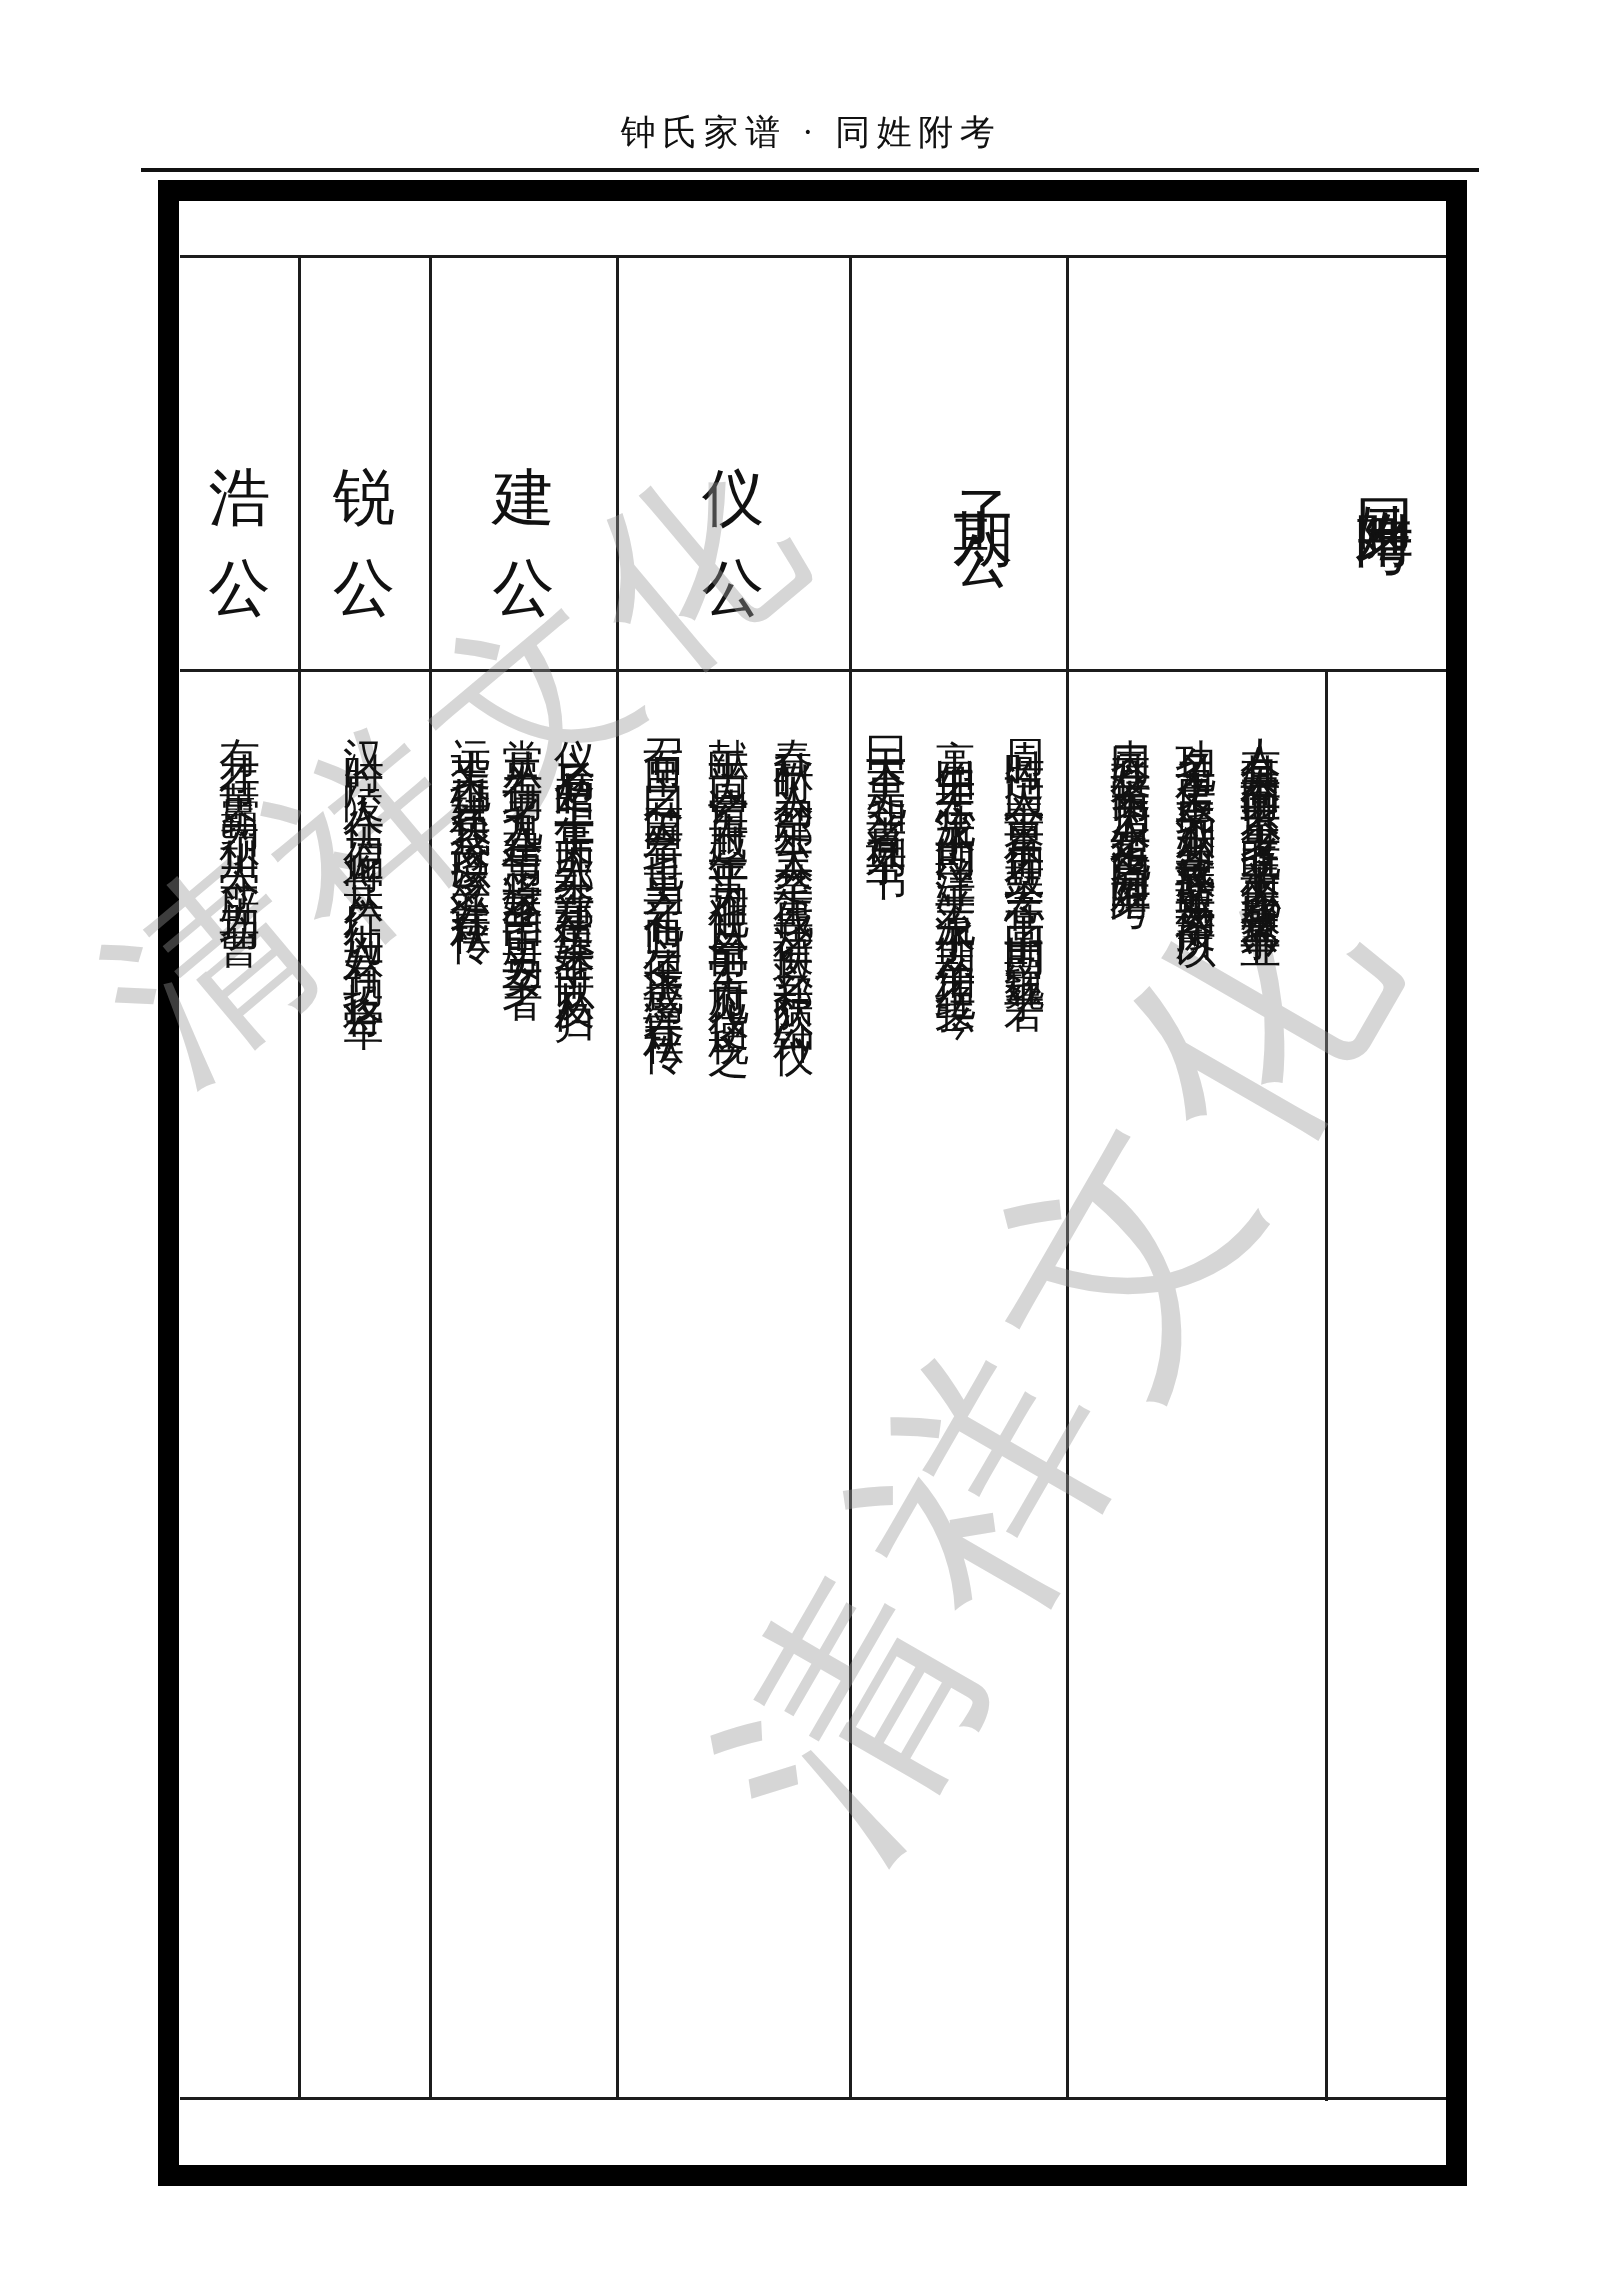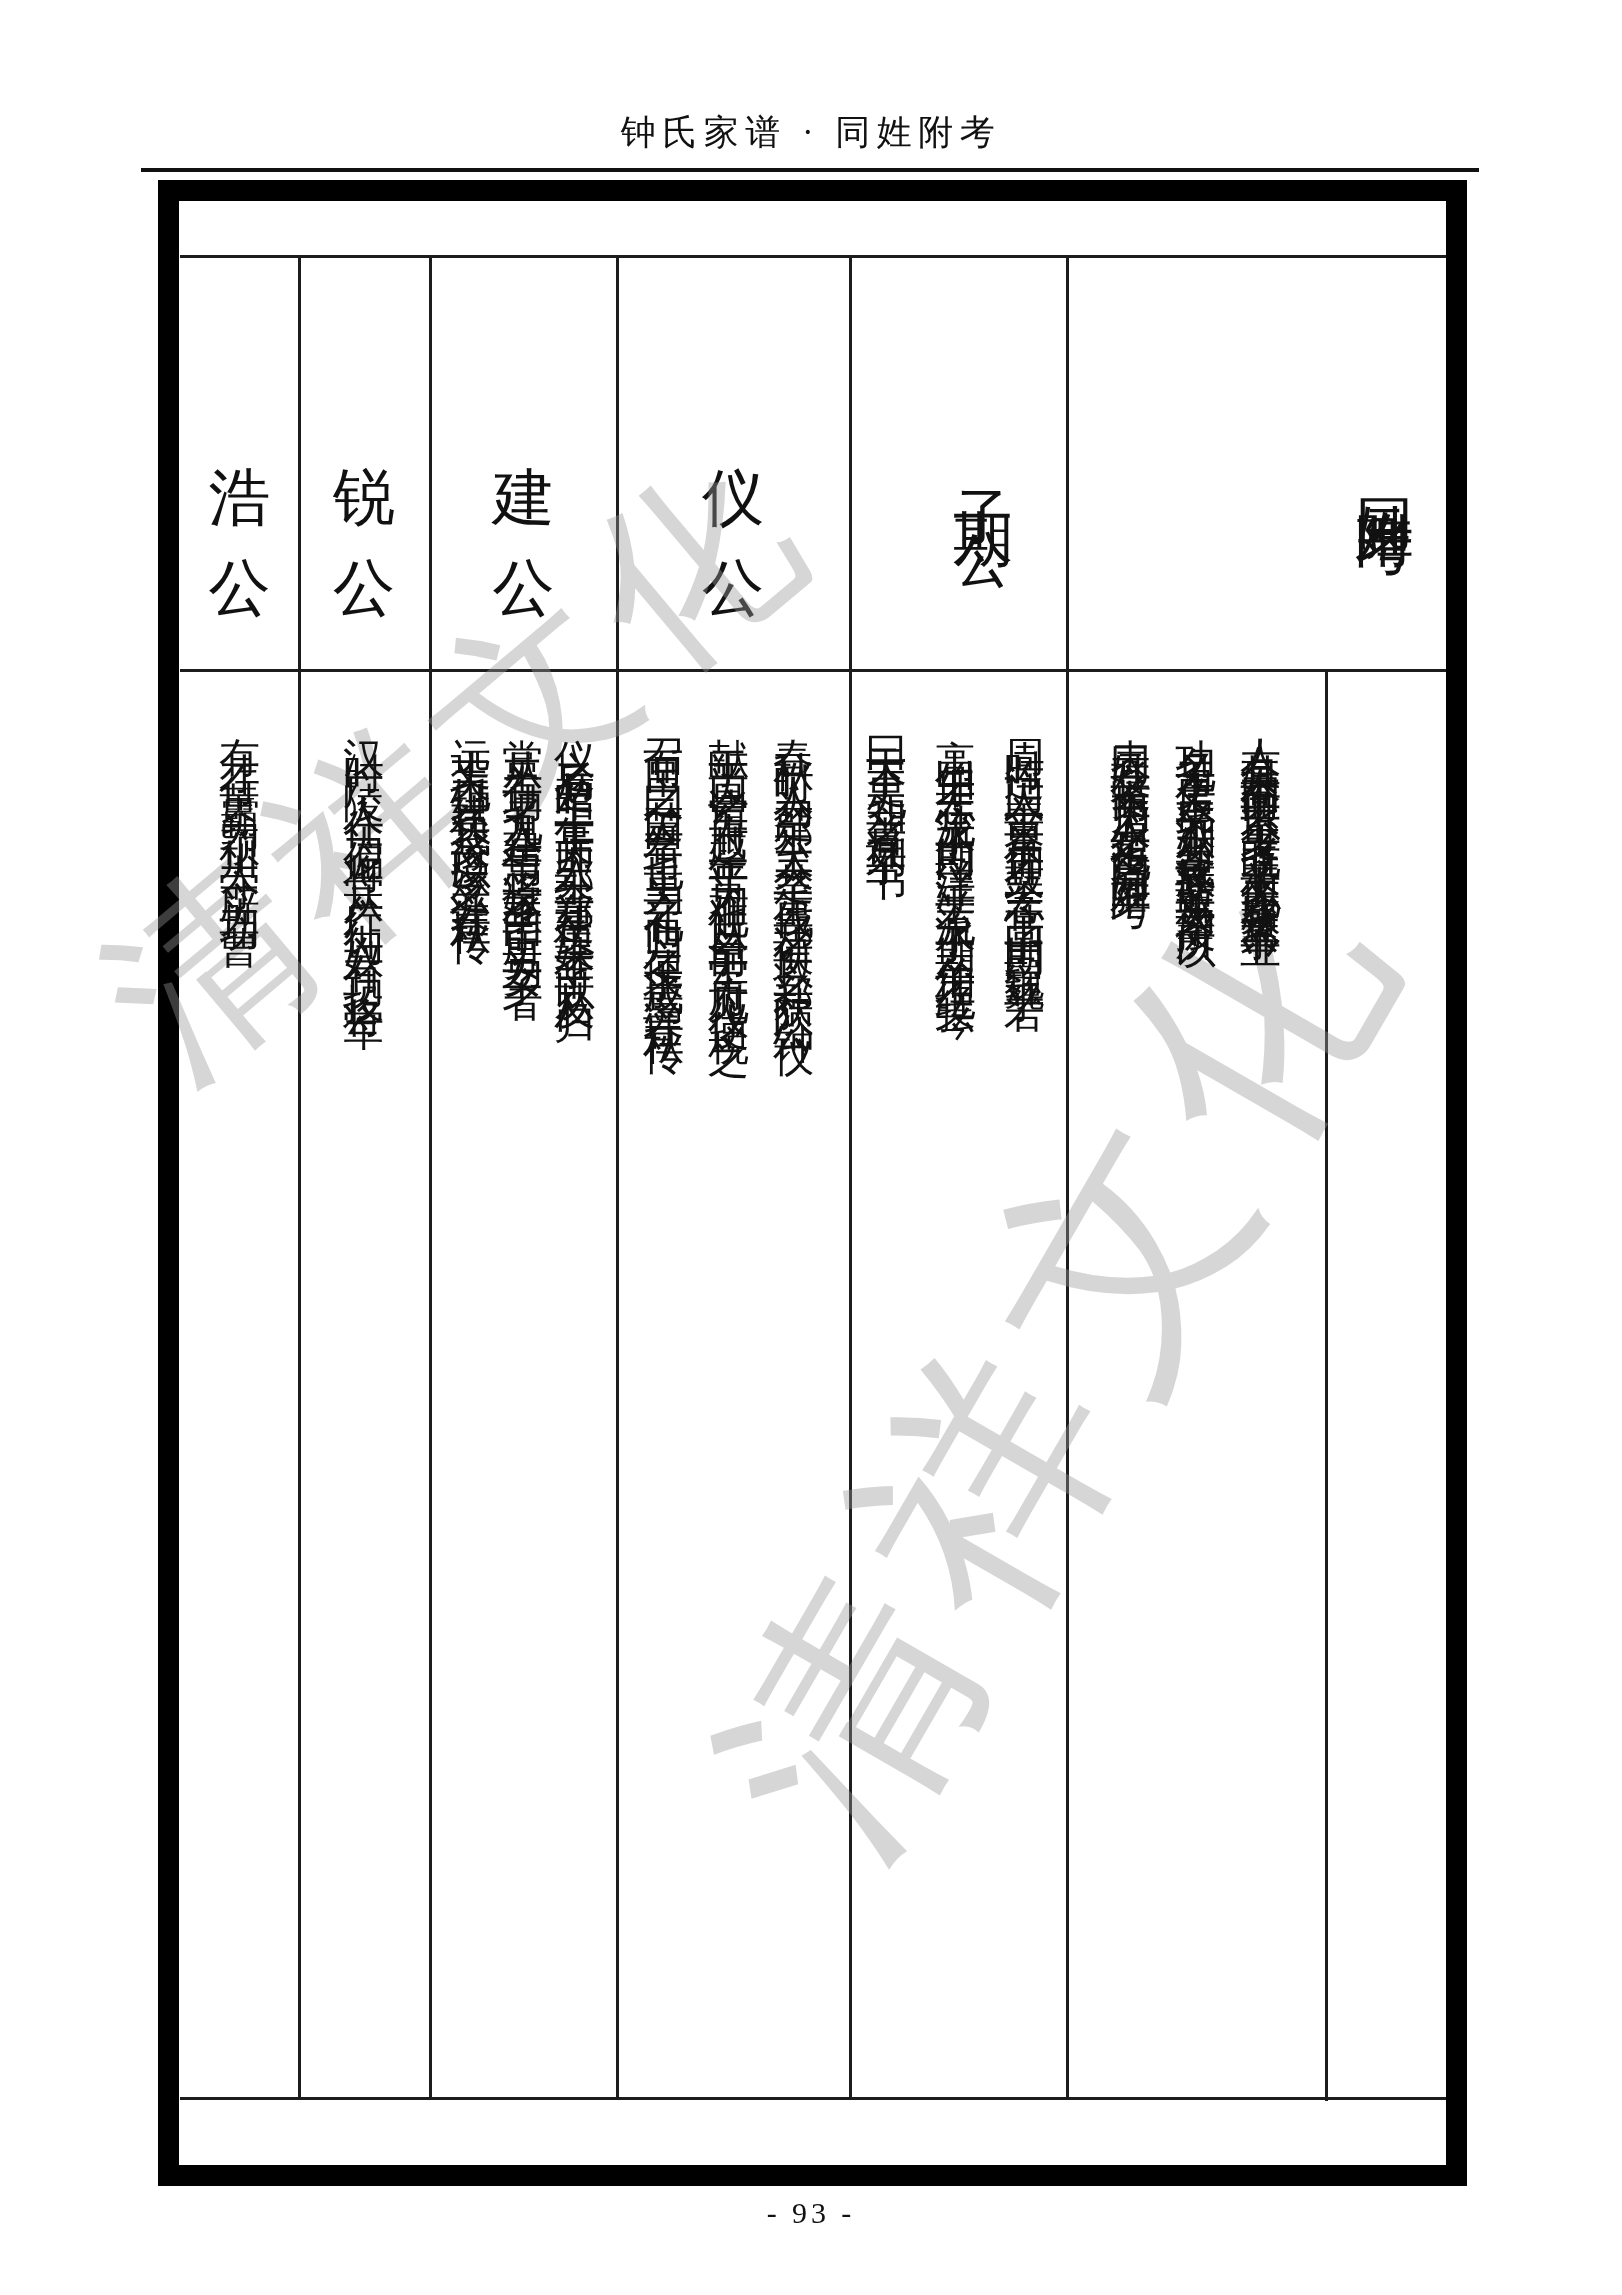--- a/index.html
+++ b/index.html
@@ -129,16 +129,15 @@
 曰天下更无知音者详列子书</div>
   <div class="bcell b4">春秋时人为楚郧云大夫楚子重伐郑诸侯救之郑获陨公钟仪
 献于晋囚诸军府越二年晋为难他从目前于军府见仪使税之
 召而吊之曰楚囚君子也重为之礼而归之使求成焉详春秋传</div>
   <div class="bcell b3">仪之后楚昭王十年吴师入郢王奔郑建负王妹季芈以从及归
 赏从王有功者九人建与焉王将嫁季芈曰所贵为女子者
 远丈夫也钟建负我矣遂以嫁之亦详春秋传</div>
   <div class="bcell b2">汉时广陵人仕为偏将尝从广征匈奴有功投将军</div>
   <div class="bcell b1">有才行黄霸为颖川太守辟为功曹</div>
 
-  <div class="pageno">- 93 -</div>
 
 </div>
 
 
 </body></html>

